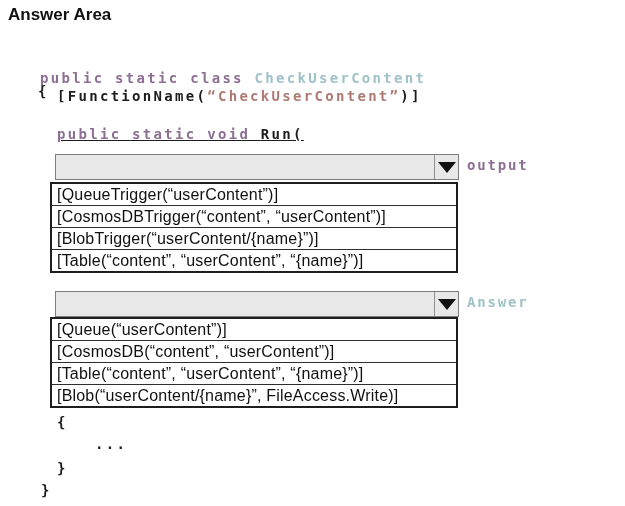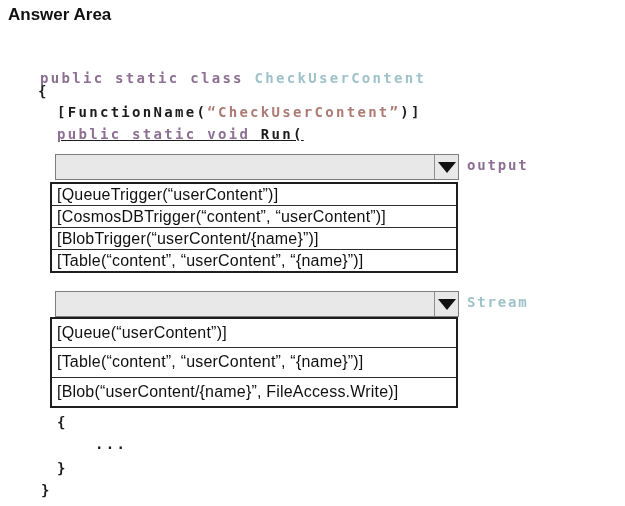--- a/index.html
+++ b/index.html
@@ -41,21 +41,21 @@
     flex:1;display:flex;align-items:center;padding-left:5px;
     font-family:"Liberation Sans",sans-serif;font-size:16px;letter-spacing:0.2px;color:#101010;
     border-bottom:1px solid #2e2e2e;cursor:pointer;background:#fff;
   }
   .opt:last-child{border-bottom:none;}
   .sel1{top:154px;} .list1{top:182px;}
   .sel2{top:291px;} .list2{top:317px;}
   .lbl1{left:467px;top:157px;} .lbl2{left:467px;top:294px;}
   .code-l1{left:40px;top:61px;margin-top:9px;}
   .code-l2{left:38px;top:83px;}
-  .code-l3{left:57px;top:104px;}
+  .code-l3{left:57px;top:88px;}
   .code-l4{left:57px;top:126px;text-decoration:underline;}
   .body-open{left:57px;top:414px;}
   .ellipsis{left:95px;top:436px;}
   .body-close{left:57px;top:460px;}
   .class-close{left:41px;top:482px;}
 </style>
 </head>
 <body>
 
 <div class="canvas">
@@ -84,24 +84,25 @@
     <div class="opt">[BlobTrigger(“userContent/{name}”)]</div>
     <div class="opt">[Table(“content”, “userContent”, “{name}”)]</div>
   </div>
 
   <div class="select sel2">
     <div class="arrow-btn">
       <div class="tri"></div>
     </div>
   </div>
 
-  <div class="mono label lbl2"><span class="cls">Stream</span><span> output)</span></div>
+  <div class="mono label lbl2"><span class="cls">Answer</span><span> output)</span></div>
 
   <div class="listbox list2">
     <div class="opt">[Queue(“userContent”)]</div>
+    <div class="opt">[CosmosDB(“content”, “userContent”)]</div>
     <div class="opt">[Table(“content”, “userContent”, “{name}”)]</div>
     <div class="opt">[Blob(“userContent/{name}”, FileAccess.Write)]</div>
   </div>
 
   <div class="mono body-open">{</div>
   <div class="mono ellipsis">...</div>
   <div class="mono body-close">}</div>
   <div class="mono class-close">}</div>
 
 </div>

